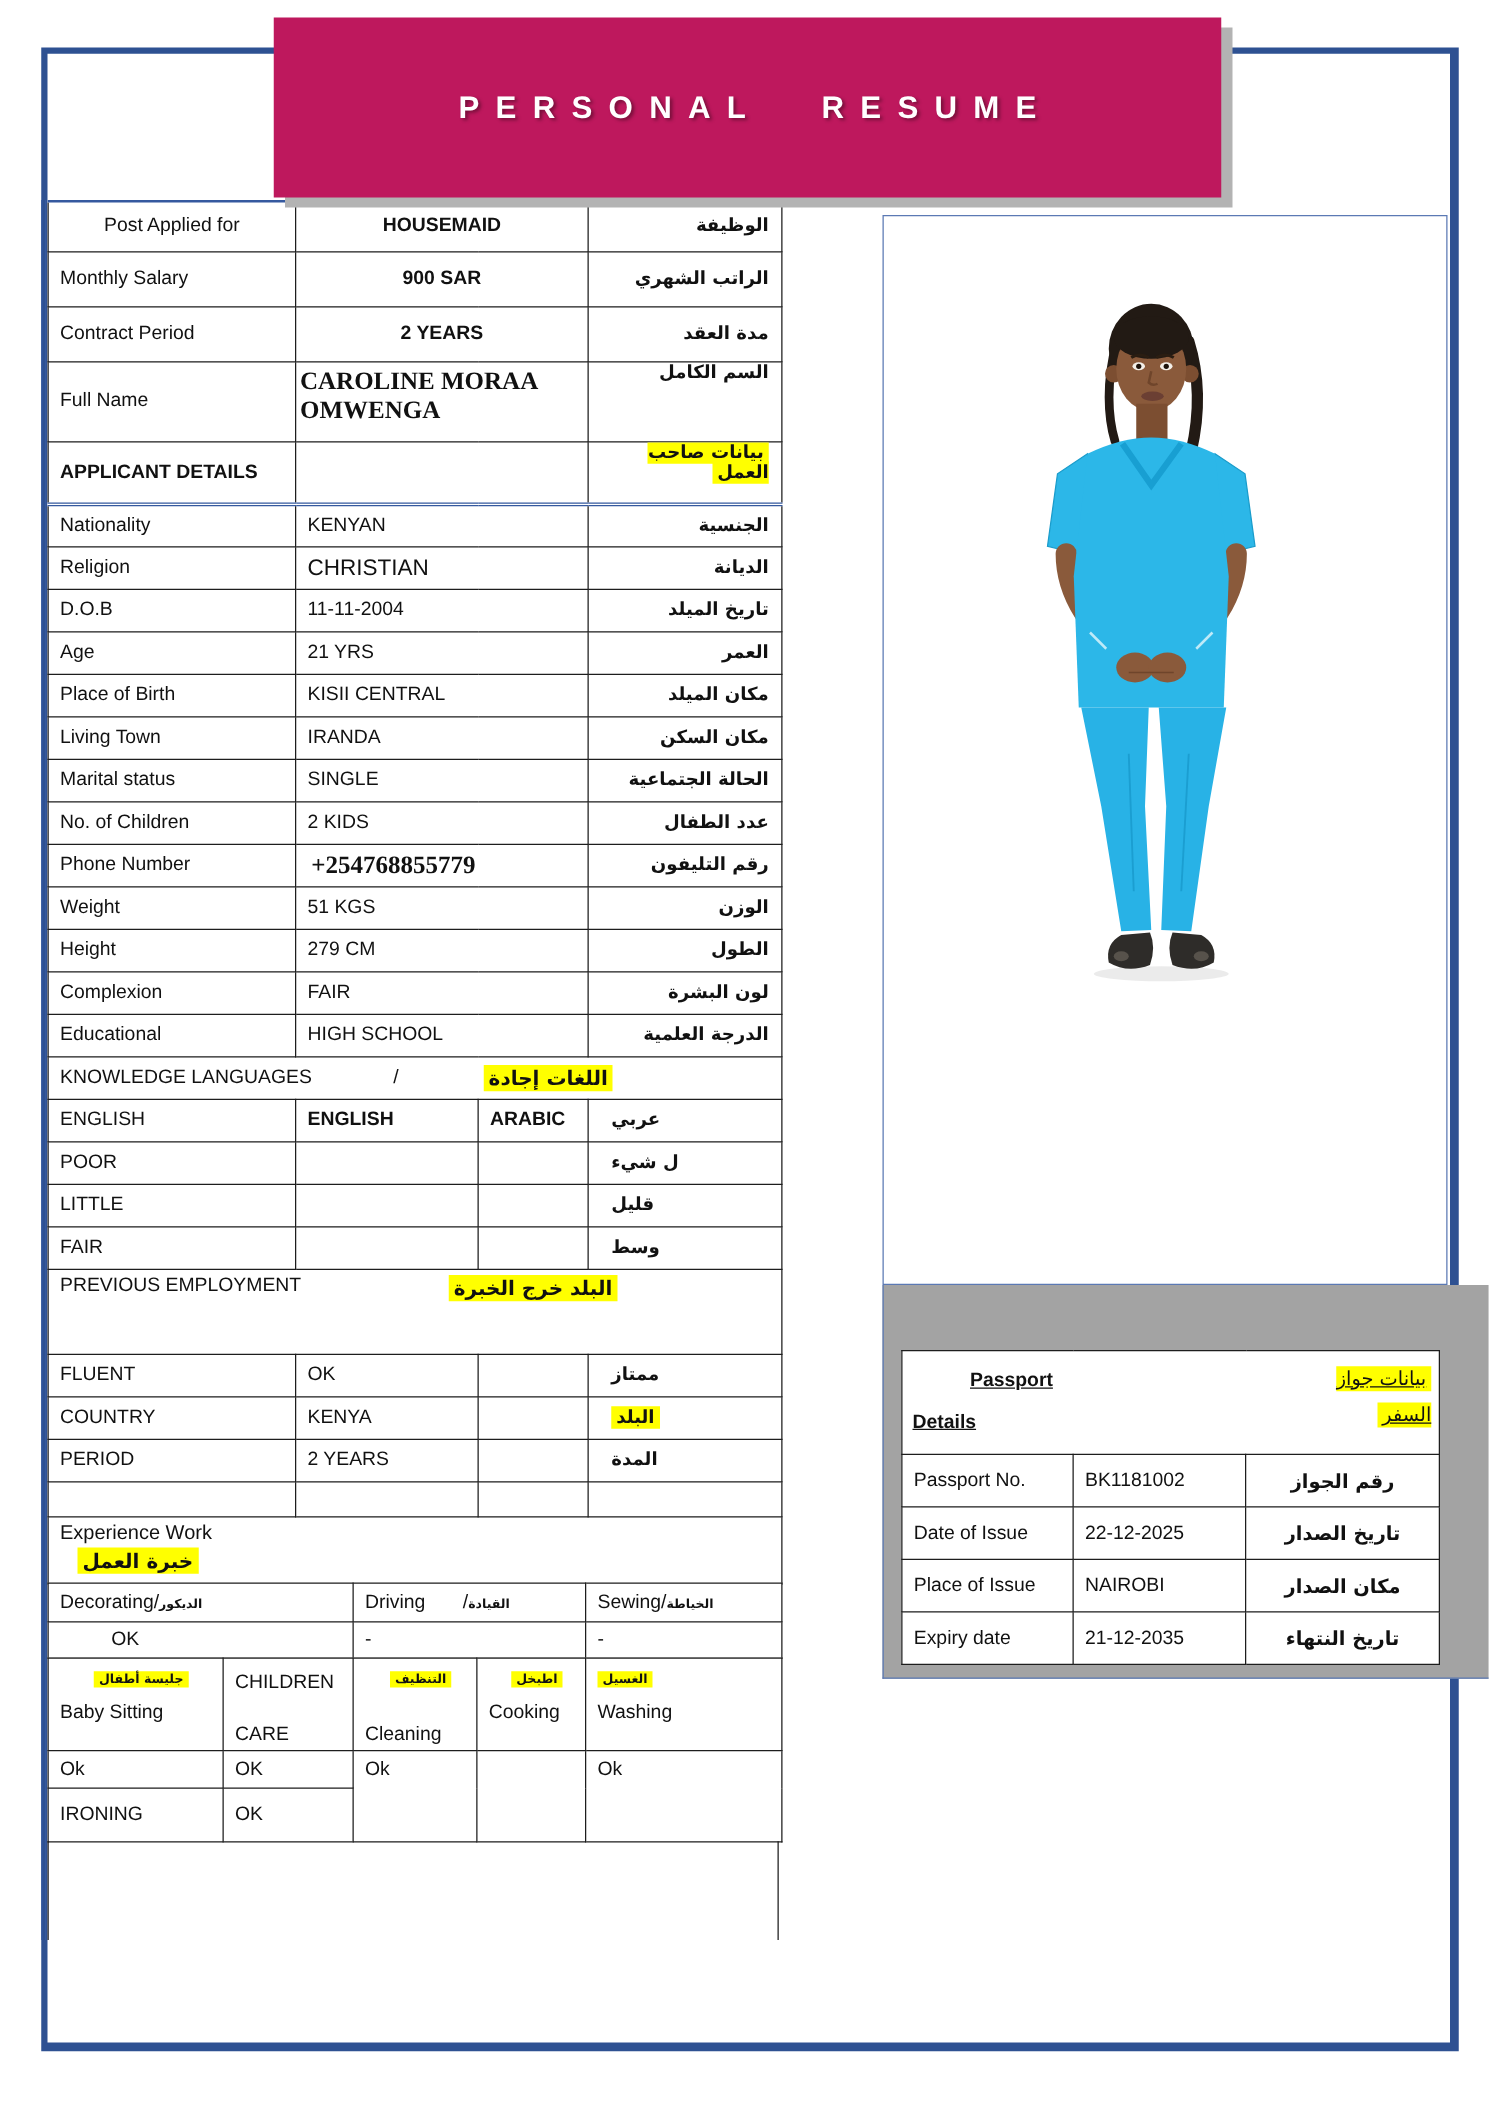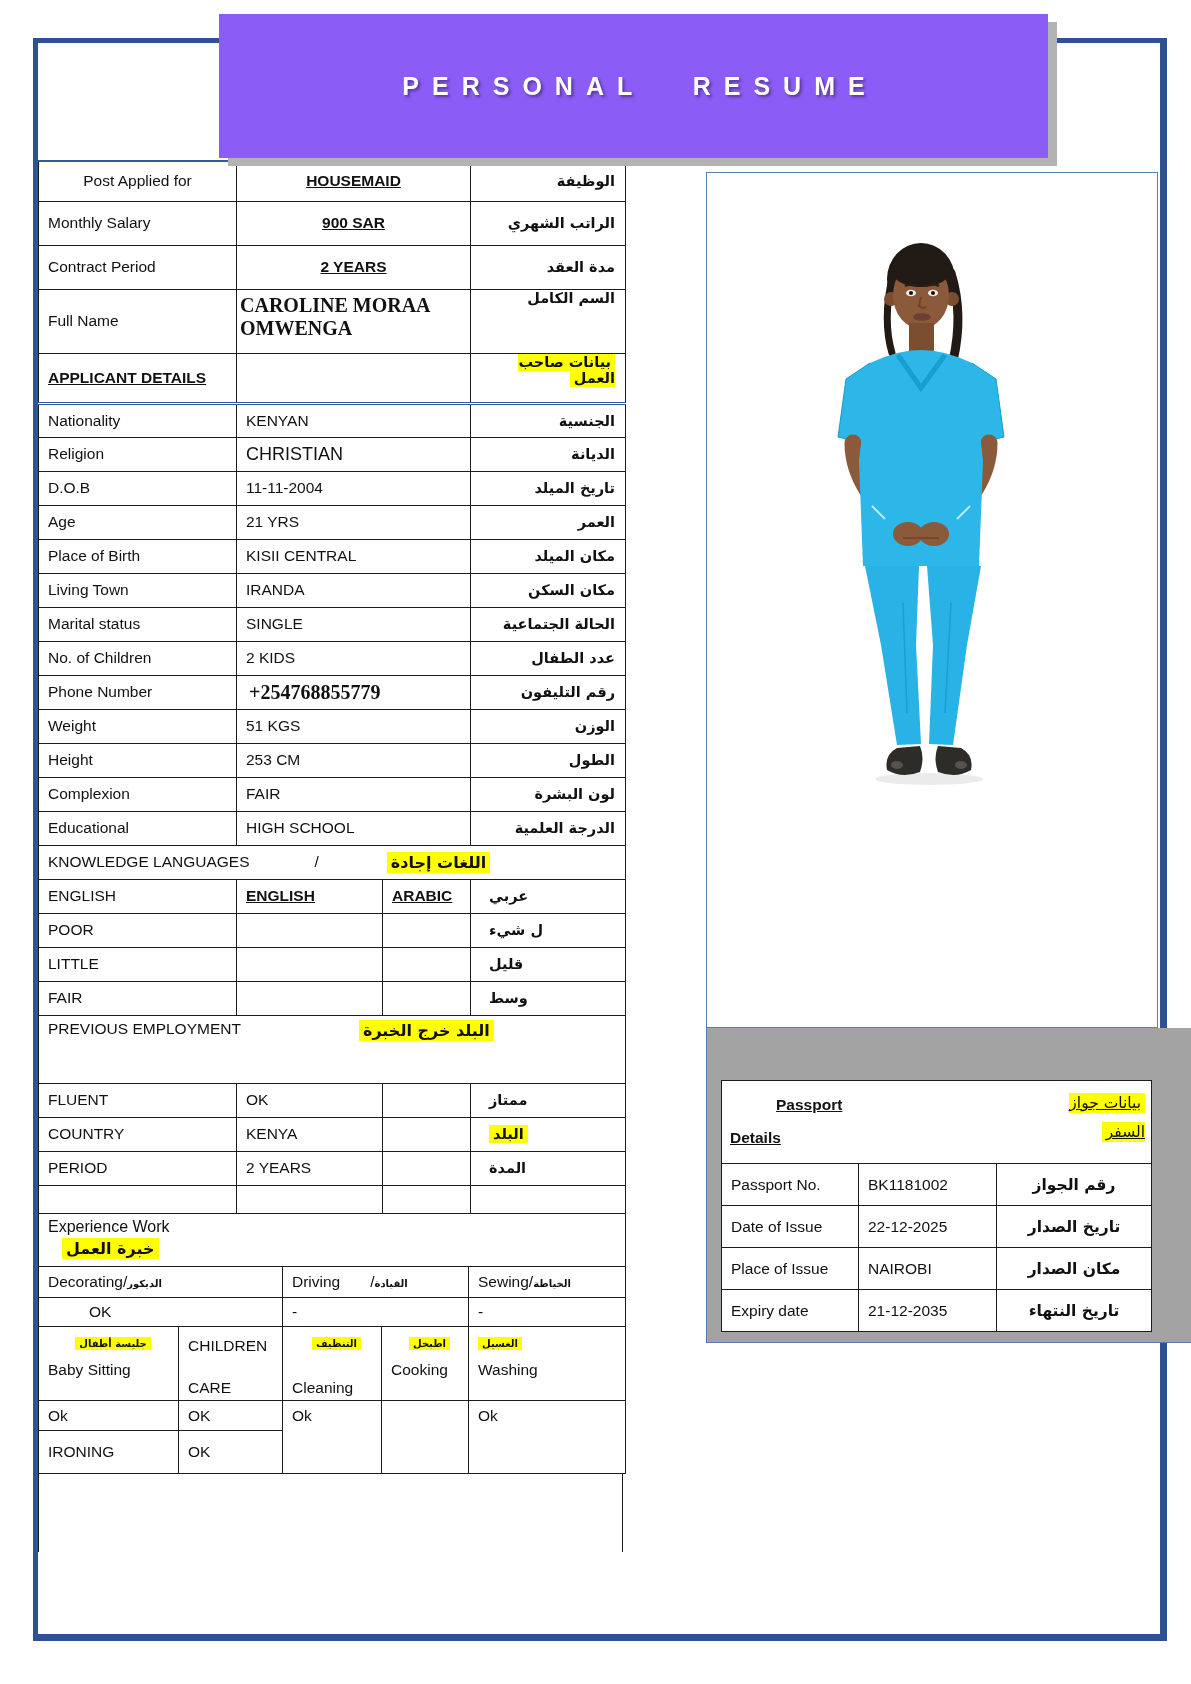--- a/index.html
+++ b/index.html
@@ -2,35 +2,35 @@
 <html><head>
 <meta charset="utf-8">
 <style>
   html,body{margin:0;padding:0;background:#fff;}
   #page{position:relative;width:1191px;height:1684px;background:#fff;overflow:hidden;
         font-family:"Liberation Sans",sans-serif;color:#111;}
   
   #frame{position:absolute;left:33px;top:38px;width:1134px;height:1603px;box-sizing:border-box;
          border:5px solid #2e5192;border-right-width:7px;border-bottom-width:7px;}
   
-  #banner{position:absolute;left:219px;top:14px;width:829px;height:144px;background:#8b5cf6;
+  #banner{position:absolute;left:219px;top:14px;width:758px;height:144px;background:#be185d;
           box-shadow:9px 8px 0 #b3b3b3;display:flex;align-items:center;justify-content:center;z-index:5;}
   #banner .t{color:#fff;font-weight:bold;font-size:25px;letter-spacing:13px;word-spacing:28px;
              text-shadow:2px 2px 3px rgba(0,0,0,.4);white-space:nowrap;padding-left:13px;}
   
   #left-border{position:absolute;left:33px;top:160px;height:1392px;width:0;border-left:4px double #35599f;}
   table{border-collapse:collapse;table-layout:fixed;position:absolute;background:#fff;}
   td{border:1px solid #1d1d1d;overflow:hidden;vertical-align:middle;padding:0 0 0 9px;font-size:15.5px;}
   #t1{left:38px;top:160px;width:587px;border-top:2px solid #35599f;}
   #t2{left:38px;top:1266px;width:587px;}
   #t3{left:38px;top:1326px;width:587px;}
   #tail{position:absolute;left:38px;top:1473px;width:585px;height:79px;box-sizing:border-box;
         border-left:1px solid #1d1d1d;border-right:1px solid #1d1d1d;}
   .c{text-align:center;padding-left:0;}
-  .b{font-weight:bold;text-decoration:underline;}
+  .b{font-weight:bold;}
   .ar{font-family:"DejaVu Sans",sans-serif;font-weight:bold;font-size:10px;direction:rtl;}
   td.arc{text-align:right;padding:0 10px 0 4px;font-family:"DejaVu Sans",sans-serif;font-weight:bold;font-size:14.5px;direction:rtl;}
   td.arl{text-align:left;direction:rtl;padding:0 4px 0 18px;font-family:"DejaVu Sans",sans-serif;font-weight:bold;font-size:14.5px;}
   .hl{background:#ffff00;padding:1px 4px;}
   .serifval{font-family:"Liberation Serif",serif;font-weight:bold;font-size:20px;line-height:1.15;}
   .phone{font-family:"Liberation Serif",serif;font-weight:bold;font-size:20px;}
   .big{font-size:18px;}
   .blue-sep td{border-bottom:3px double #35599f;}
   .topal{vertical-align:top;padding-top:4px;}
   .flexrow{display:flex;align-items:flex-start;}
@@ -137,21 +137,21 @@
           <td colspan="2" class="phone" style="padding-left:12px">+254768855779</td>
           <td class="arc">رقم التليفون</td>
         </tr>
     <tr style="height:34px">
           <td>Weight</td>
           <td colspan="2">51 KGS</td>
           <td class="arc">الوزن</td>
         </tr>
     <tr style="height:34px">
           <td>Height</td>
-          <td colspan="2">253 CM</td>
+          <td colspan="2">279 CM</td>
           <td class="arc">الطول</td>
         </tr>
     <tr style="height:34px">
           <td>Complexion</td>
           <td colspan="2">FAIR</td>
           <td class="arc">لون البشرة</td>
         </tr>
     <tr style="height:34px">
           <td>Educational</td>
           <td colspan="2">HIGH SCHOOL</td>

